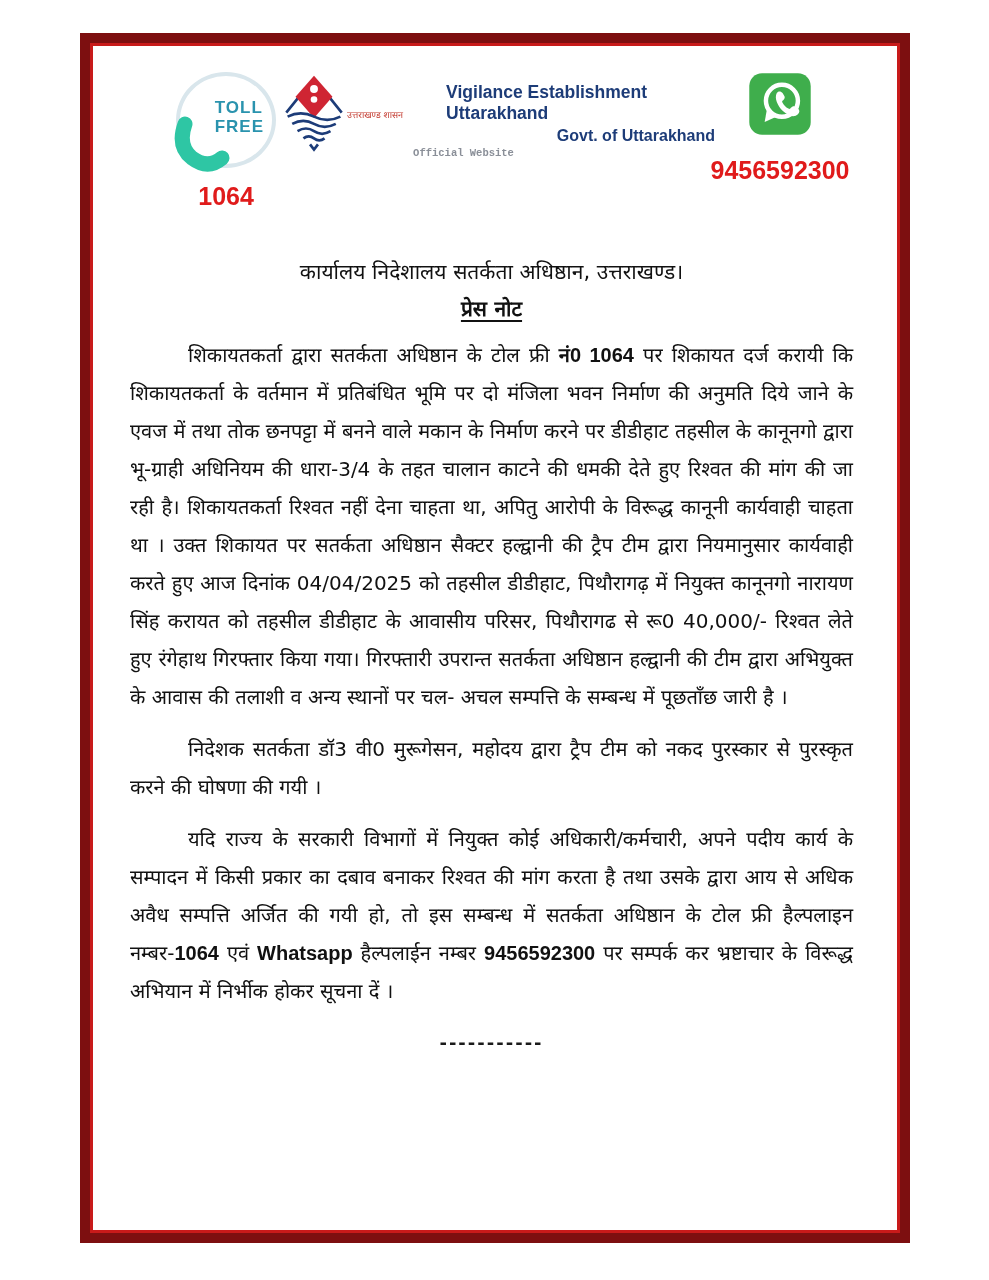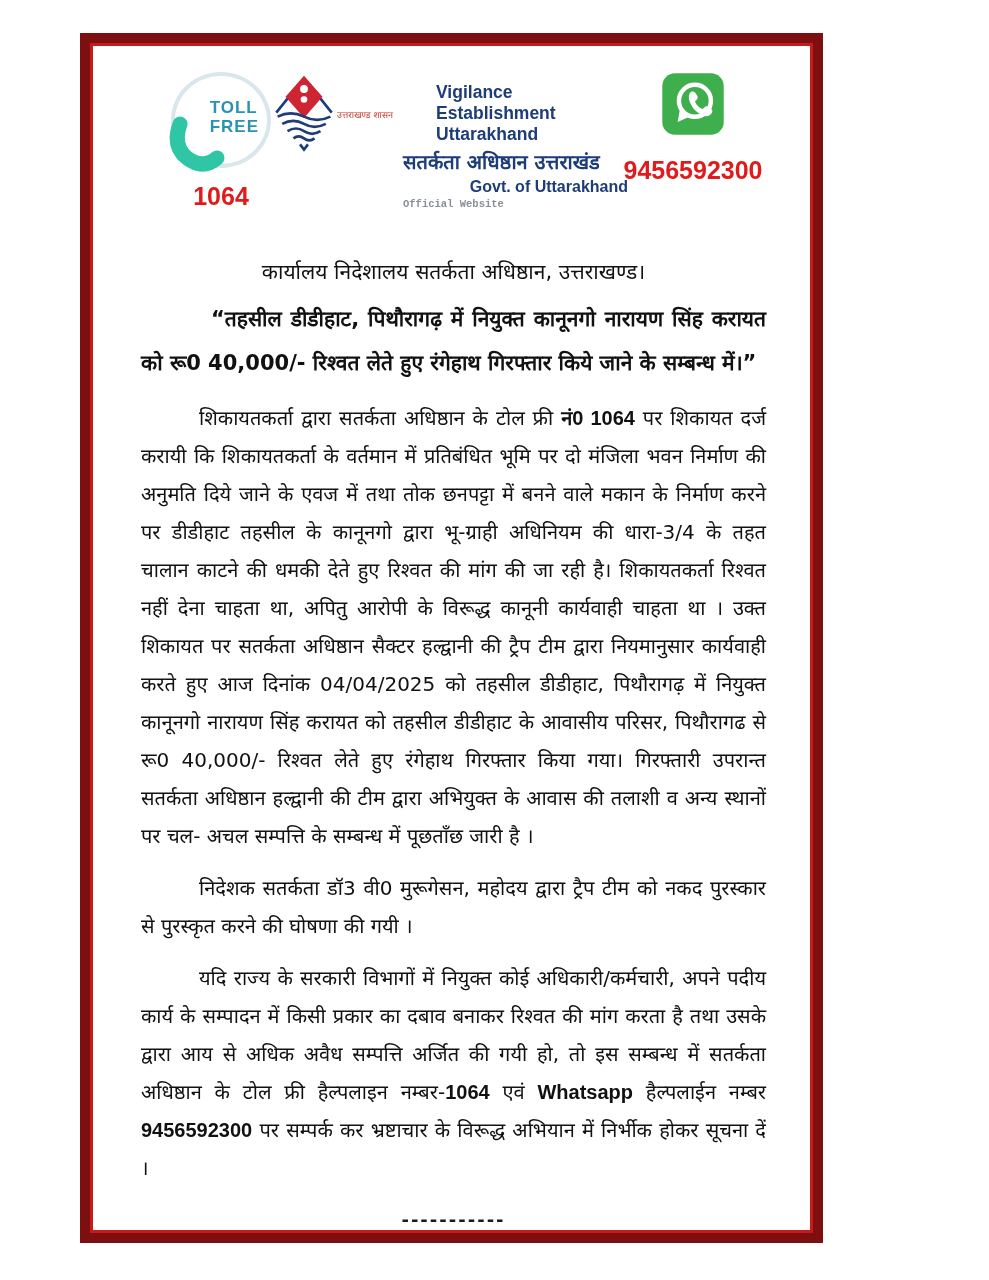--- a/index.html
+++ b/index.html
@@ -7,21 +7,21 @@
     --navy:#1d3c78; --teal_text:#2a93ae; --teal_phone:#2ec6a4; --ring:#d9e6ec;
     --whatsapp_green:#3fae4c; --emblem_red:#cf2533; --caption_red:#c2372c;
   }
   *{margin:0;padding:0;box-sizing:border-box;}
   html,body{background:#fff;}
   body{
     width:989px;height:1280px;position:relative;overflow:hidden;
     font-family:"DejaVu Sans", sans-serif;color:#111;
   }
   .frame{
-    position:absolute;left:80px;top:33px;width:743px;height:1210px;
+    position:absolute;left:80px;top:33px;width:830px;height:1210px;
     border:10px solid var(--frame_outer);
   }
   .inner{
     position:absolute;inset:0;border:3px solid var(--frame_inner);
     background:#fff;overflow:hidden;
   }
   
   .hdr{
     display:flex;align-items:flex-start;justify-content:space-between;
     padding:26px 52px 0 78px;
@@ -48,21 +48,21 @@
     color:var(--caption_red);font-size:9px;white-space:nowrap;margin-top:1px;
   }
   .org-text{padding-top:8px;}
   .org-en{color:var(--navy);font-weight:bold;font-size:17.5px;font-family:"Liberation Sans",sans-serif;margin-left:33px;}
   .org-hi{color:var(--navy);font-weight:bold;font-size:20px;margin-top:3px;}
   .org-govt{color:var(--navy);font-weight:bold;font-size:16px;margin-top:3px;font-family:"Liberation Sans",sans-serif;text-align:right;}
   .org-web{color:#8a8f98;font-weight:600;font-size:10.5px;margin-top:2px;font-family:Liberation Mono, monospace;}
   .wa{width:130px;display:flex;flex-direction:column;align-items:center;}
   .wa-num{margin-top:20px;}
   
-  .doc{padding:0 44px 0 37px;margin-left:11px;}
+  .doc{padding:0 44px 0 37px;}
   .office{text-align:center;font-size:21px;margin-top:46px;}
   .pressnote{text-align:center;font-size:21px;font-weight:600;text-decoration:underline;margin-top:9px;text-underline-offset:4px;}
   .subject{
     font-weight:bold;font-size:21px;line-height:44px;text-align:justify;
     text-indent:70px;margin-top:12px;
   }
   .para{font-size:20px;line-height:38px;text-align:justify;text-indent:58px;margin-top:14px;}
   .para .u{text-underline-offset:4px;}
   .para b{font-family:"Liberation Sans",sans-serif;}
   .dashes{text-align:center;font-weight:bold;font-size:18px;letter-spacing:2px;margin-top:22px;color:#1a1a1a;}
@@ -99,41 +99,40 @@
             <path d="M10 64 Q 30 54 50 64 T 90 64" fill="none" stroke="var(--navy)" stroke-width="4"></path>
             <path d="M17 75 Q 34 66 50 75 T 83 75" fill="none" stroke="var(--navy)" stroke-width="4"></path>
             <path d="M25 86 Q 38 78 50 86 T 75 86" fill="none" stroke="var(--navy)" stroke-width="4"></path>
             <path d="M34 97 Q 42 91 50 97 T 66 97" fill="none" stroke="var(--navy)" stroke-width="4"></path>
             <path d="M44 106 L50 114 L56 106" fill="none" stroke="var(--navy)" stroke-width="4"></path>
           </svg>
           <div class="emblem-cap">उत्तराखण्ड शासन</div>
         </div>
         <div class="org-text">
           <div class="org-en">Vigilance Establishment Uttarakhand</div>
-          <div class="org-hi">सतर्कता अधिष्ठान उत्तराखंड</div>
           <div class="org-govt">Govt. of Uttarakhand</div>
           <div class="org-web">Official Website</div>
         </div>
       </div>
 
       <div class="wa">
         <svg width="64" height="64" viewBox="0 0 100 100">
           <rect x="2" y="2" width="96" height="96" rx="20" fill="var(--whatsapp_green)"></rect>
           <circle cx="53" cy="45" r="25" fill="none" stroke="#fff" stroke-width="7"></circle>
           <polygon points="26,78 30,56 46,69" fill="#fff"></polygon>
           <path d="M45 33 c2 -4 7 -3 9 0 l3 5 c1 2 0 4 -2 6 c-2 1 -2 2 -1 4 c2 4 5 7 9 9 c2 1 3 1 4 -1 c2 -2 4 -3 6 -2 l5 3 c3 2 3 6 0 9 c-3 3 -8 4 -12 2 c-10 -4 -17 -11 -21 -21 c-2 -5 -2 -10 0 -14 z" fill="#fff"></path>
         </svg>
         <div class="wa-num">9456592300</div>
       </div>
 
     </header>
 
     <main class="doc">
       <div class="office">कार्यालय निदेशालय सतर्कता अधिष्ठान, उत्तराखण्ड।</div>
-      <p class="subject">“तहसील डीडीहाट, पिथौरागढ़ में नियुक्त कानूनगो नारायण सिंह करायत को रू0 40,000/- रिश्वत लेते हुए रंगेहाथ गिरफ्तार किये जाने के सम्बन्ध में।”</p>
+      <div class="pressnote">प्रेस नोट</div>
 
       <p class="para"><span>शिकायतकर्ता द्वारा सतर्कता अधिष्ठान के टोल फ्री </span><b>नं0 1064</b><span> पर शिकायत दर्ज करायी कि शिकायतकर्ता के </span><span class="u">वर्तमान में प्रतिबंधित भूमि पर दो मंजिला भवन निर्माण की अनुमति दिये जाने</span><span> के एवज में तथा तोक छनपट्टा में बनने वाले मकान के निर्माण करने पर डीडीहाट तहसील के कानूनगो द्वारा भू-ग्राही अधिनियम की धारा-3/4 के तहत चालान काटने की धमकी देते हुए रिश्वत की मांग की जा रही है। शिकायतकर्ता रिश्वत नहीं देना चाहता था, अपितु आरोपी के विरूद्ध कानूनी कार्यवाही चाहता था । उक्त शिकायत पर सतर्कता अधिष्ठान सैक्टर हल्द्वानी की ट्रैप टीम द्वारा नियमानुसार कार्यवाही करते हुए आज दिनांक 04/04/2025 को तहसील डीडीहाट, पिथौरागढ़ में नियुक्त कानूनगो नारायण सिंह करायत को तहसील डीडीहाट के आवासीय परिसर, पिथौरागढ से रू0 40,000/- रिश्वत लेते हुए रंगेहाथ गिरफ्तार किया गया। गिरफ्तारी उपरान्त सतर्कता अधिष्ठान हल्द्वानी की टीम द्वारा अभियुक्त के आवास की तलाशी व अन्य स्थानों पर चल- अचल सम्पत्ति के सम्बन्ध में पूछताँछ जारी है ।</span></p>
 
       <p class="para"><span>निदेशक सतर्कता डॉ3 वी0 मुरूगेसन, महोदय द्वारा ट्रैप टीम को नकद पुरस्कार से पुरस्कृत करने की घोषणा की गयी ।</span></p>
 
       <p class="para"><span>यदि राज्य के सरकारी विभागों में नियुक्त कोई अधिकारी/कर्मचारी, अपने पदीय कार्य के सम्पादन में किसी प्रकार का दबाव बनाकर रिश्वत की मांग करता है तथा उसके द्वारा आय से अधिक अवैध सम्पत्ति अर्जित की गयी हो, तो इस सम्बन्ध में सतर्कता अधिष्ठान के टोल फ्री हैल्पलाइन नम्बर-</span><b>1064</b><span> एवं </span><b>Whatsapp</b><span> हैल्पलाईन नम्बर </span><b>9456592300</b><span> पर सम्पर्क कर भ्रष्टाचार के विरूद्ध अभियान में निर्भीक होकर सूचना दें ।</span></p>
 
       <div class="dashes">-----------</div>
     </main>
 

